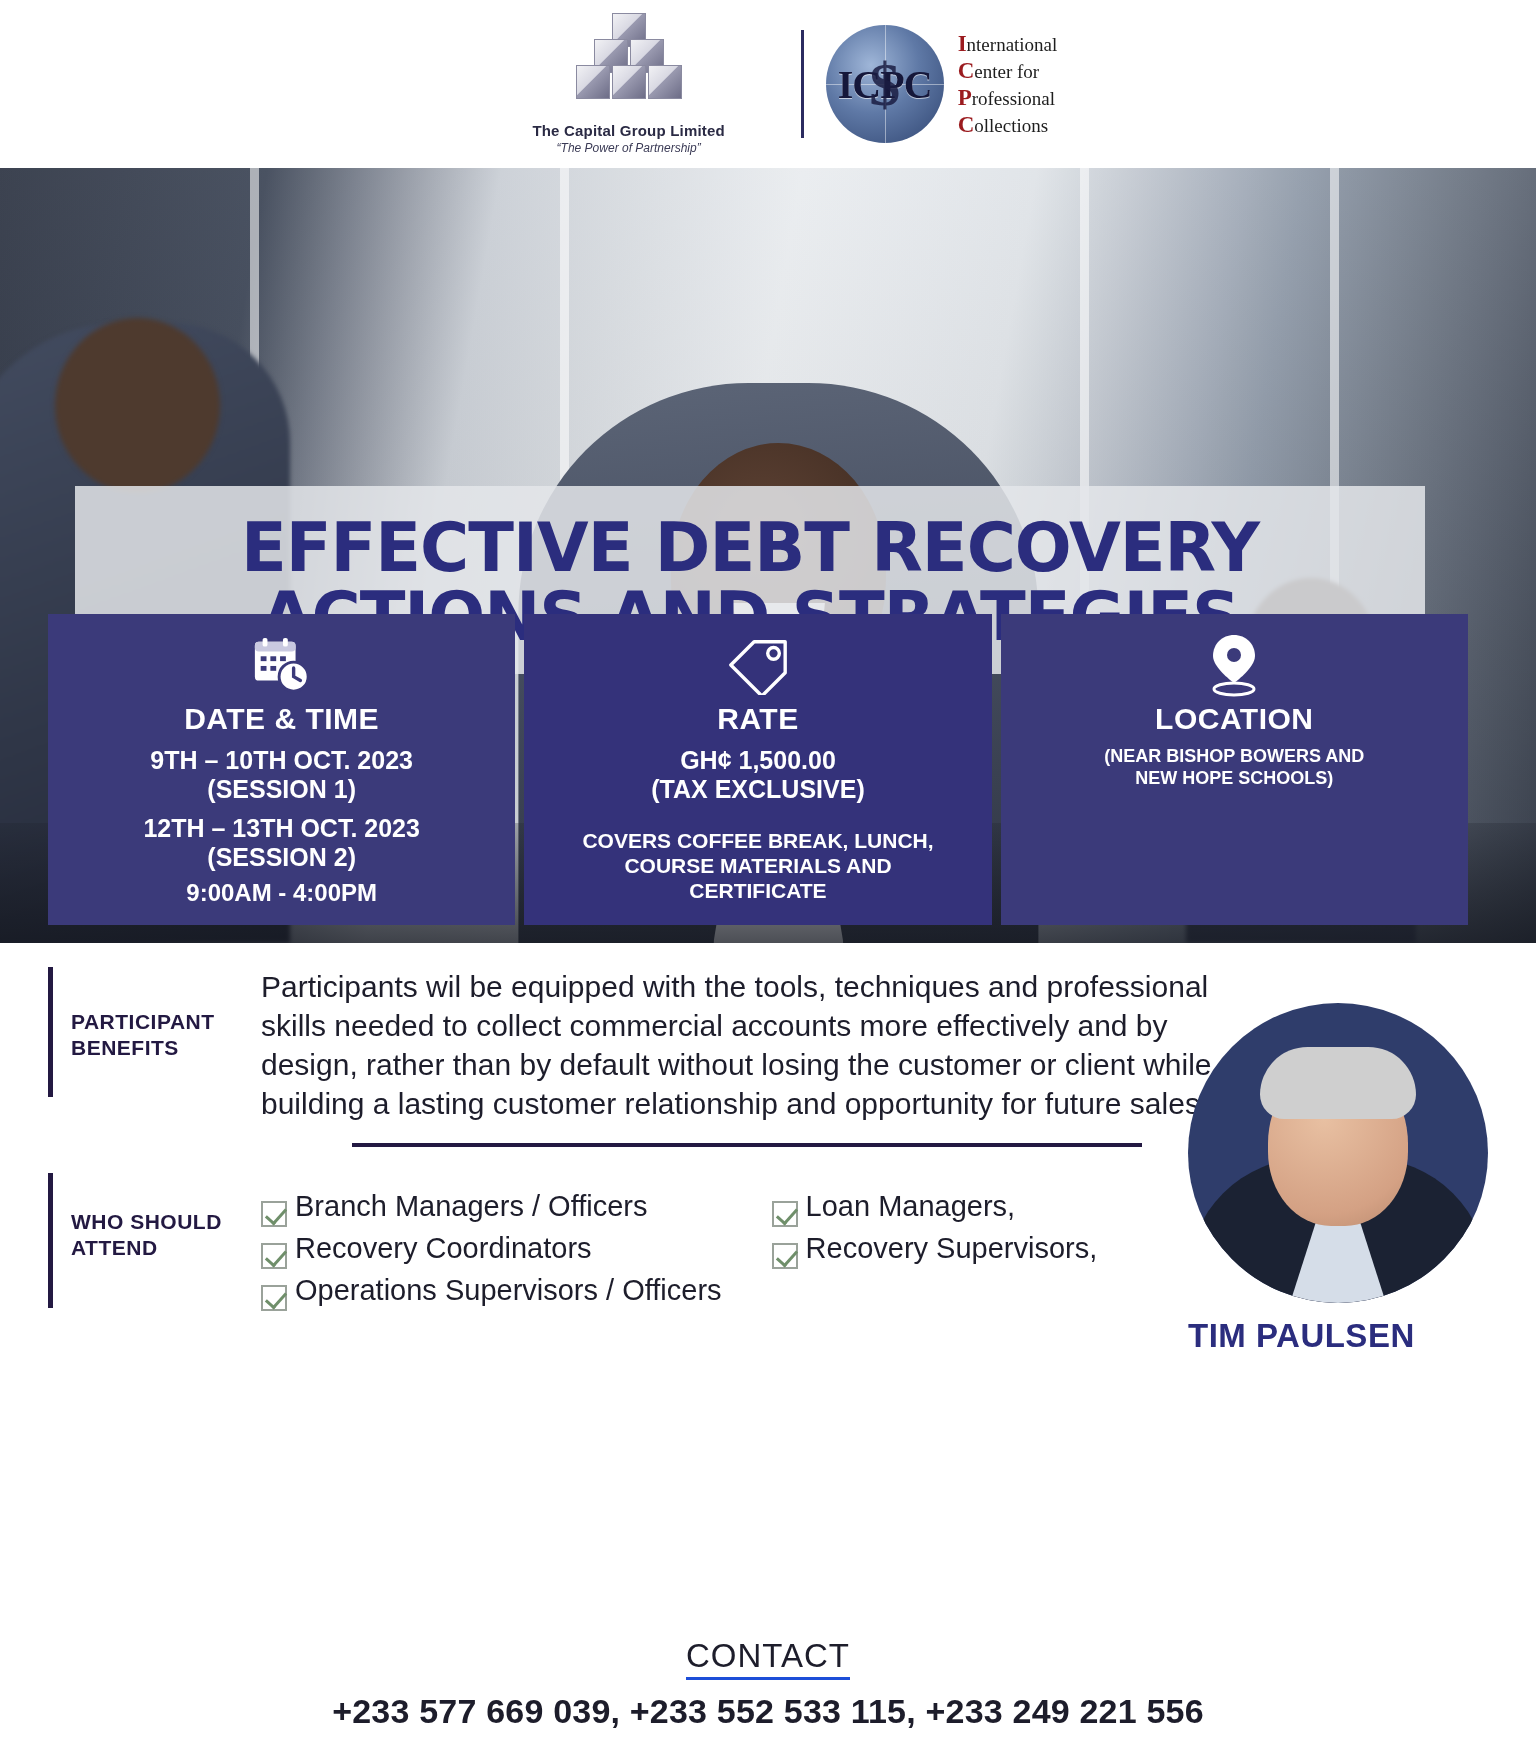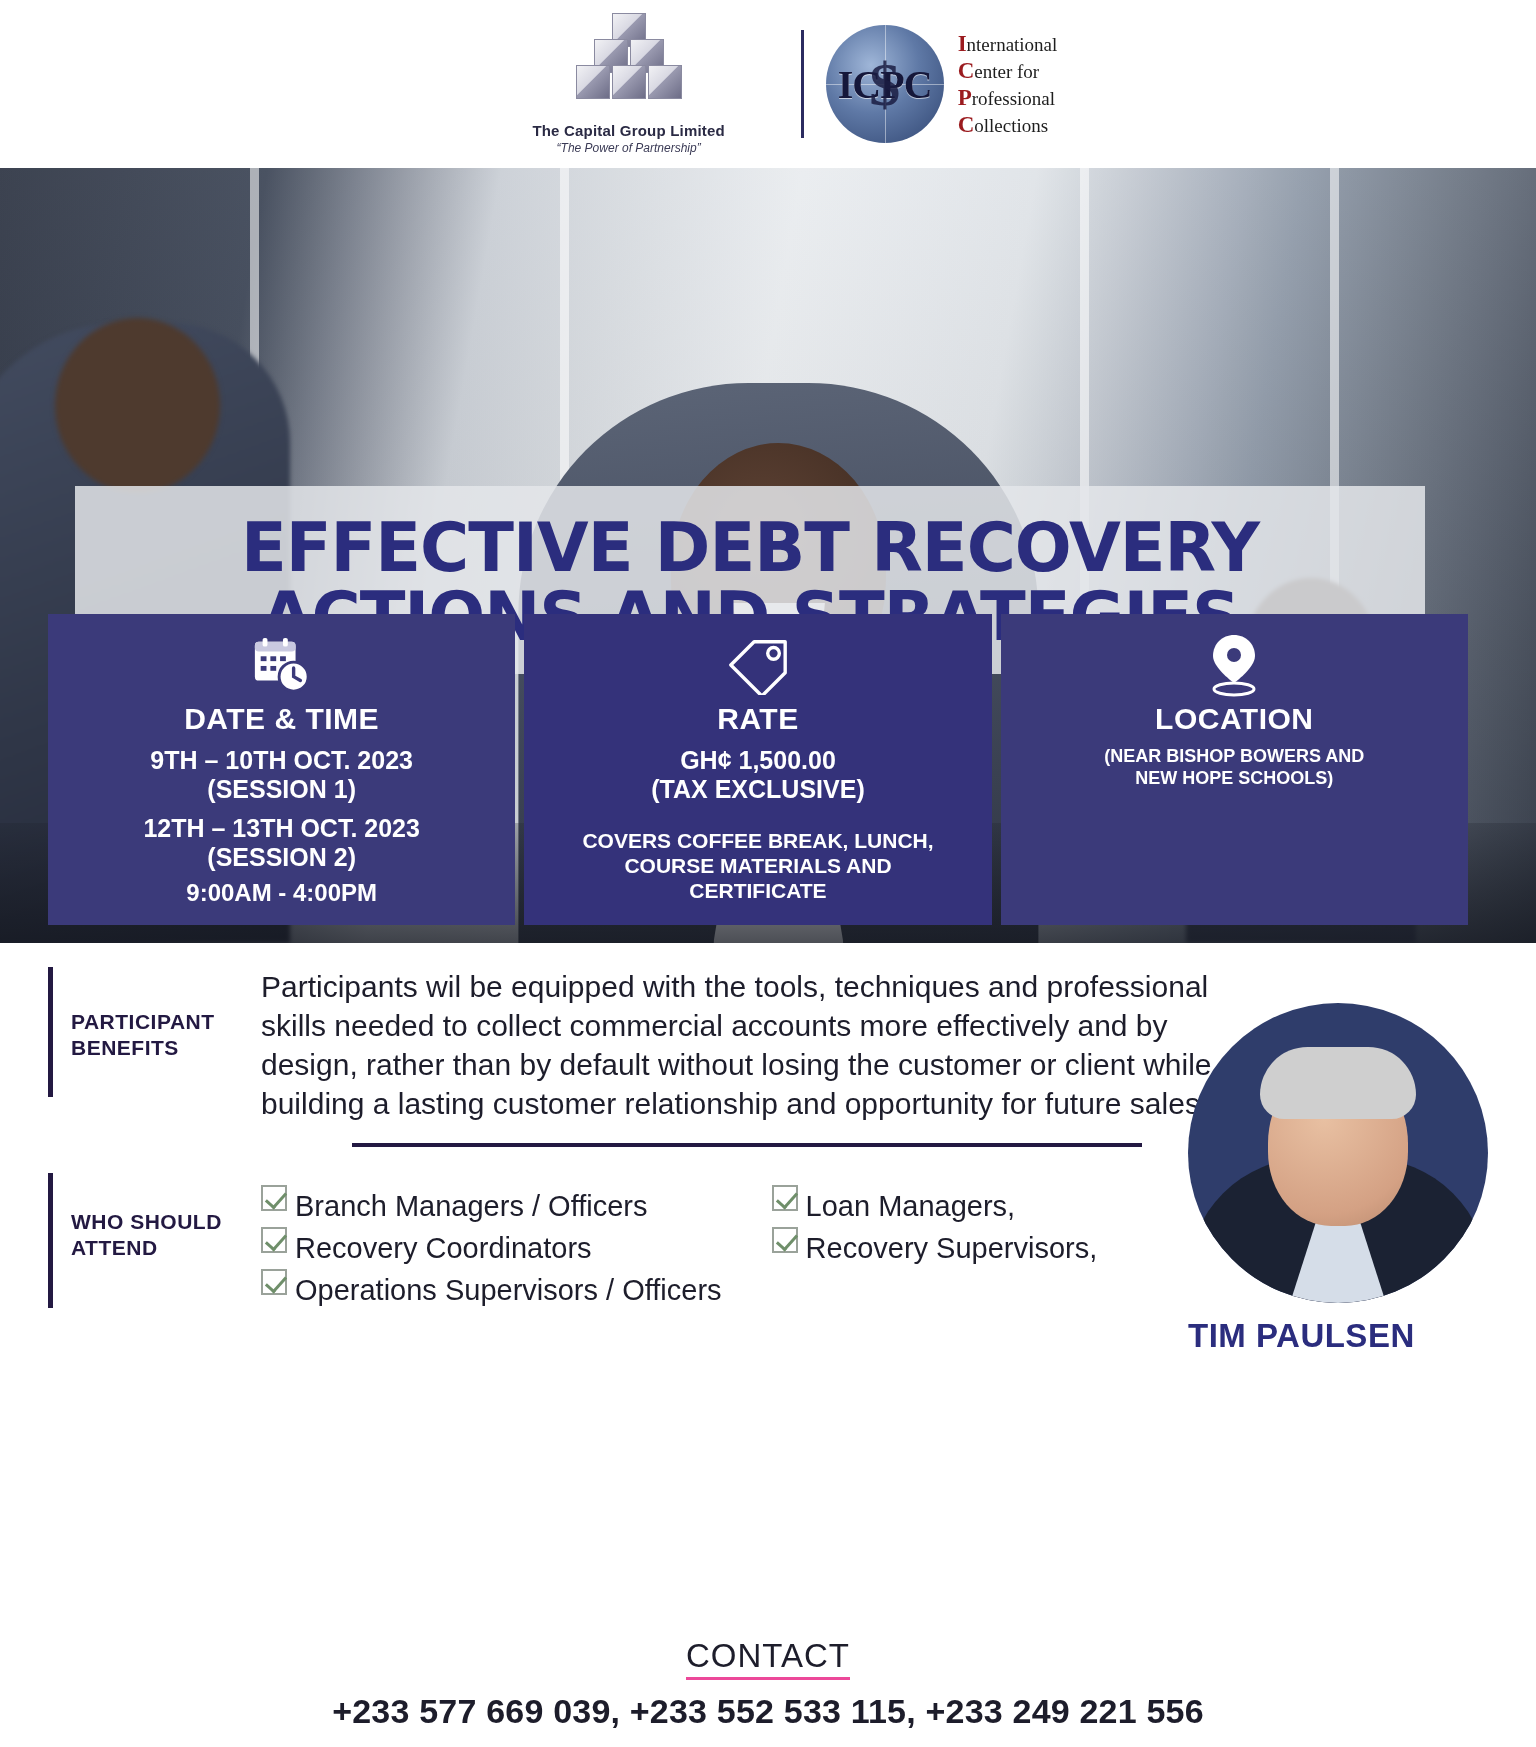--- a/index.html
+++ b/index.html
@@ -304,21 +304,21 @@
     margin: 20px 0 0 352px;
   }
   .attend-cols {
     display: flex;
     gap: 50px;
     padding-top: 12px;
   }
   .attend-col { }
   .attend-item {
     display: flex;
-    align-items: flex-start;
+    align-items: flex-end;
     gap: 8px;
     font-size: 29px;
     color: #1d1d2b;
     line-height: 1.45;
   }
   .chk {
     display: inline-block;
     width: 26px; height: 26px;
     border: 2px solid #9aa29a;
     position: relative;
@@ -386,21 +386,21 @@
     position: absolute;
     left: 0; right: 0; bottom: 0;
     padding-bottom: 16px;
     text-align: center;
   }
   .contact-title {
     font-size: 33px;
     color: #1d1d2b;
     letter-spacing: 1px;
     display: inline-block;
-    border-bottom: 3px solid #ec4899;
+    border-bottom: 3px solid #1d4ed8;
     padding-bottom: 2px;
   }
   .contact-numbers {
     margin-top: 12px;
     font-size: 34px;
     font-weight: 800;
     color: #1d1d2b;
     letter-spacing: .2px;
   }
 </style>

